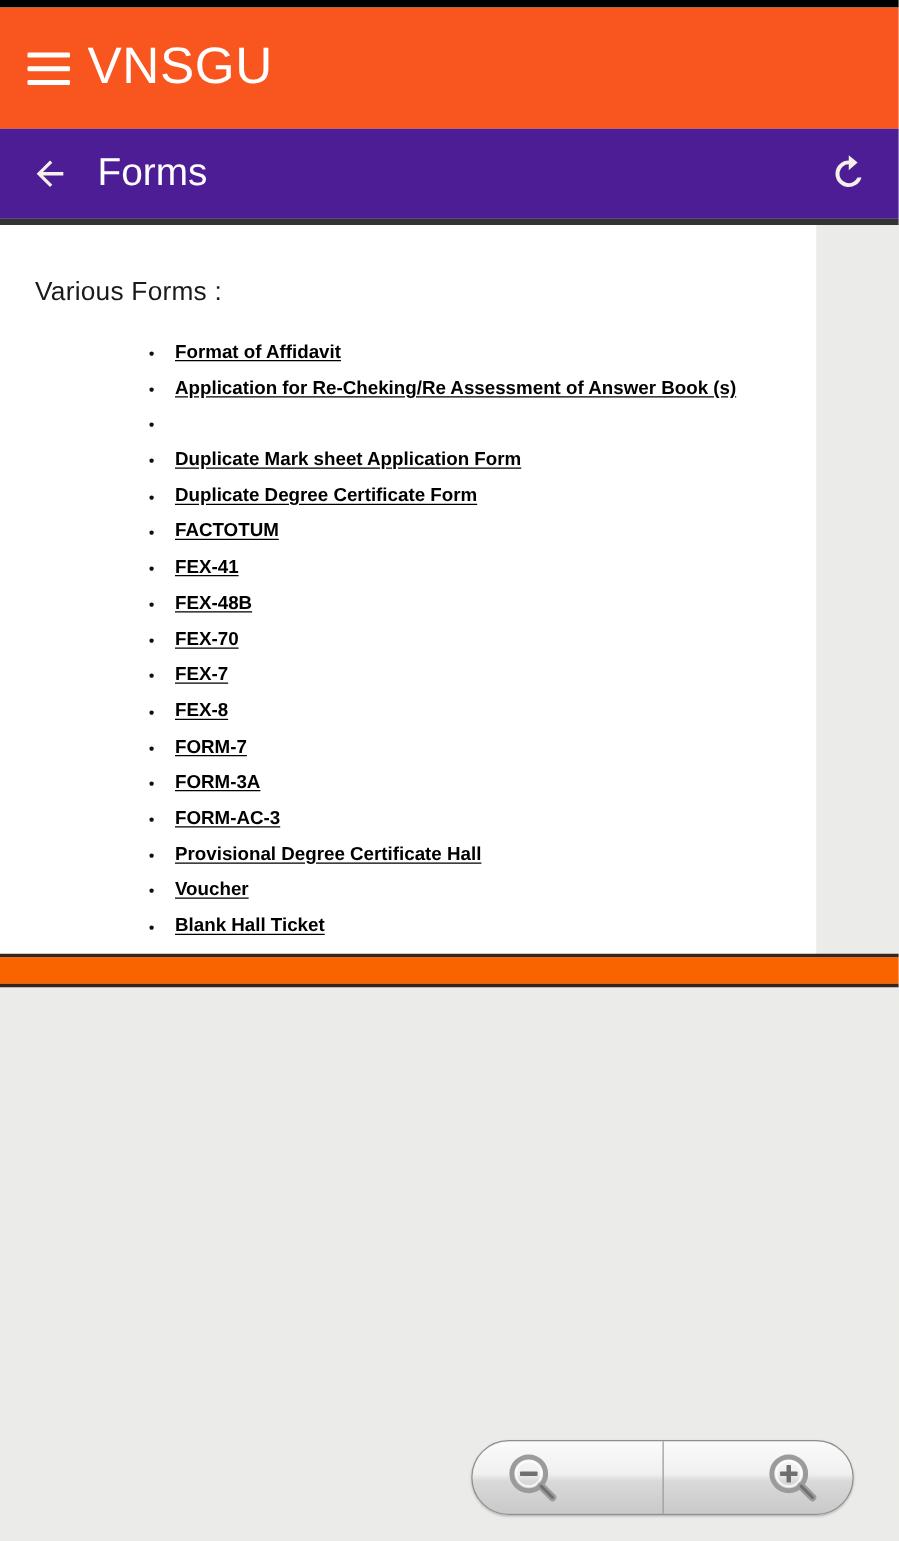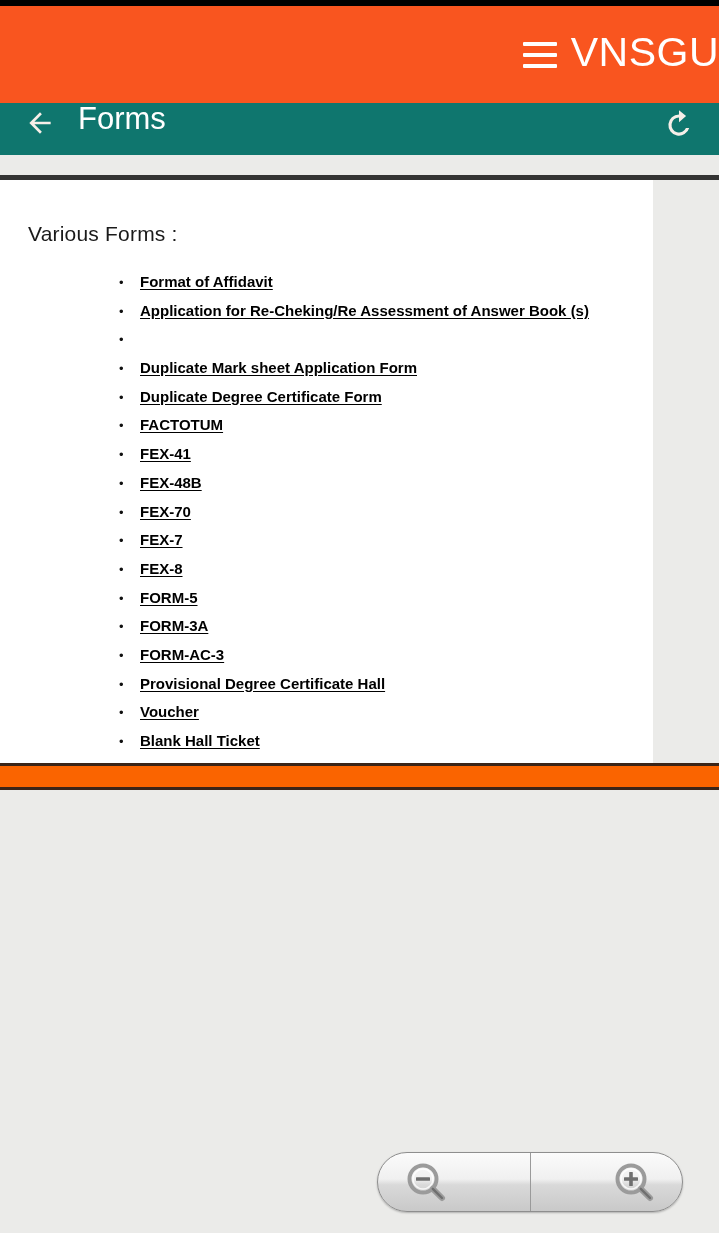--- a/index.html
+++ b/index.html
@@ -28,21 +28,20 @@
 
   
   .app-bar {
     position: absolute;
     top: 6px; left: 0;
     width: 719px;
     height: 97px;
     background: #f9551f;
     display: flex;
     align-items: center;
-    justify-content: flex-end;
   }
 
   .hamburger {
     width: 34px;
     height: 26px;
     margin-left: 22px;
     margin-right: 14px;
     display: flex;
     flex-direction: column;
     justify-content: space-between;
@@ -63,24 +62,24 @@
     letter-spacing: 0.5px;
     line-height: 1;
     padding-bottom: 4px;
   }
 
   
   .sub-bar {
     position: absolute;
     top: 103px; left: 0;
     width: 719px;
-    height: 52px;
-    background: #0f766e;
-    display: flex;
-    align-items: flex-start;
+    height: 72px;
+    background: #4c1d95;
+    display: flex;
+    align-items: center;
   }
 
   .back-btn {
     width: 40px;
     height: 40px;
     margin-left: 20px;
     margin-right: 18px;
     display: flex;
     align-items: center;
     justify-content: center;
@@ -314,21 +313,21 @@
     <li>
       <span class="bullet">•</span>
       <a class="form-link">FEX-7</a>
     </li>
     <li>
       <span class="bullet">•</span>
       <a class="form-link">FEX-8</a>
     </li>
     <li>
       <span class="bullet">•</span>
-      <a class="form-link">FORM-5</a>
+      <a class="form-link">FORM-7</a>
     </li>
     <li>
       <span class="bullet">•</span>
       <a class="form-link">FORM-3A</a>
     </li>
     <li>
       <span class="bullet">•</span>
       <a class="form-link">FORM-AC-3</a>
     </li>
     <li>

